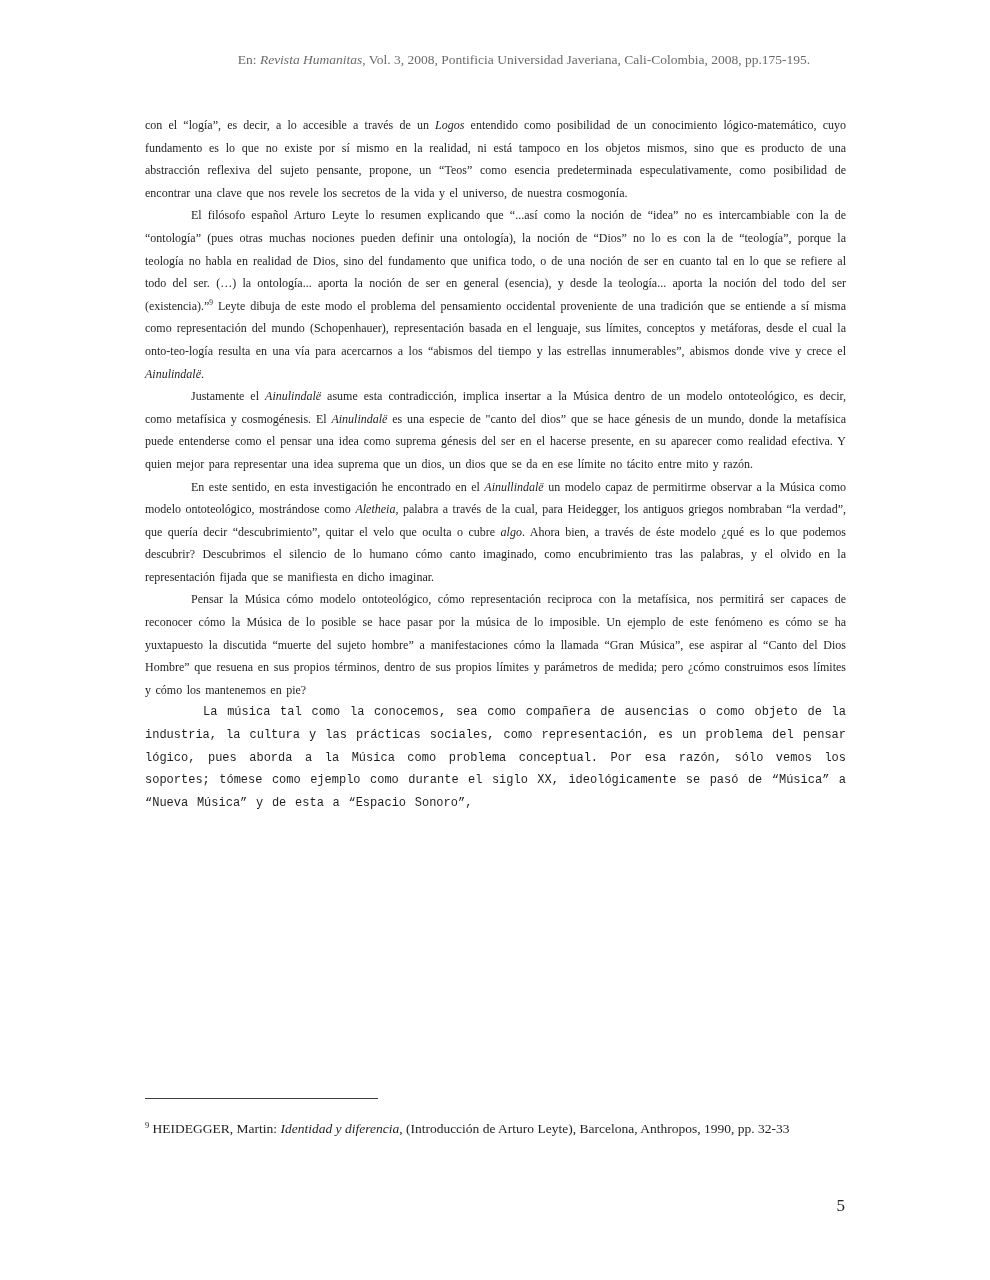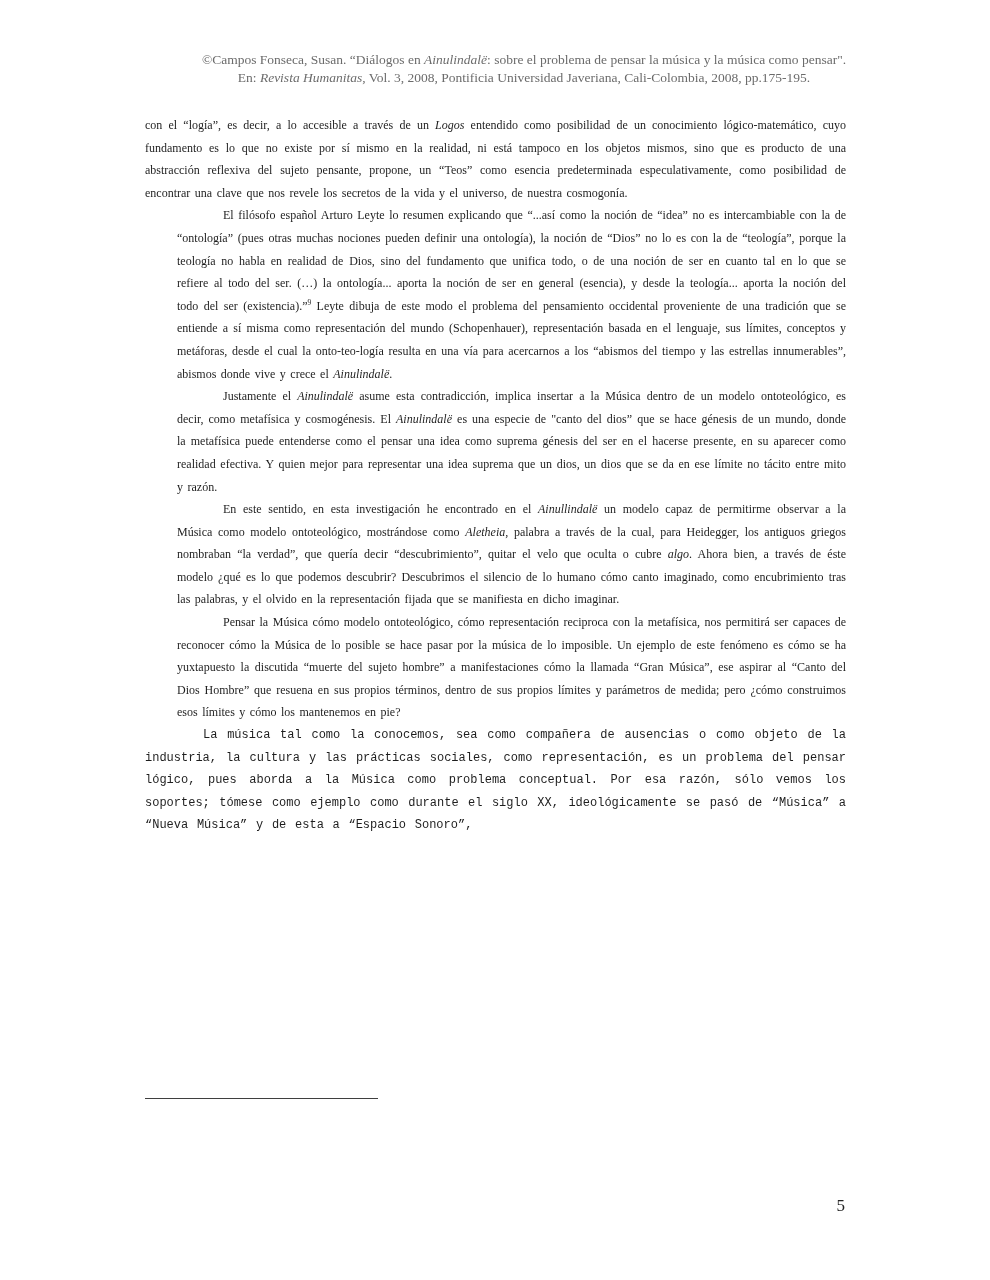--- a/index.html
+++ b/index.html
@@ -26,21 +26,21 @@
     position: absolute;
     top: 114px;
     left: 145px;
     width: 701px;
     font-size: 12px;
     line-height: 22.6px;
     text-align: justify;
     word-spacing: 1.5px;
   }
   .doc-body p { margin: 0; padding: 0; }
-  .doc-body p.indent { text-indent: 46px; margin-left: 32px; }
+  .doc-body p.indent { text-indent: 46px; }
   .doc-body p.indent-lg { text-indent: 58px; font-family: Liberation Mono, monospace; }
   .it { font-style: italic; }
   sup {
     font-size: 0.62em;
     line-height: 0;
     vertical-align: super;
   }
   .footnote-rule {
     position: absolute;
     top: 1098px;
@@ -66,31 +66,31 @@
     font-size: 17px;
     color: #222222;
   }
 </style>
 </head>
 <body>
 
 <div class="page">
 
   <header class="doc-header">
-    <div><span>©Campos Fonseca, Susan. “Diálogos en </span><span class="it">Ainulindalë</span><span>: sobre el problema de pensar la música y la música como pensar".</span></div>
     <div><span>En: </span><span class="it">Revista Humanitas</span><span>, Vol. 3, 2008, Pontificia Universidad Javeriana, Cali-Colombia, 2008, pp.175-195.</span></div>
   </header>
 
   <main class="doc-body">
       <p class=""><span>con el “logía”, es decir, a lo accesible a través de un </span><span class="it">Logos</span><span> entendido como posibilidad de un conocimiento lógico-matemático, cuyo fundamento es lo que no existe por sí mismo en la realidad, ni está tampoco en los objetos mismos, sino que es producto de una abstracción reflexiva del sujeto pensante, propone, un “Teos” como esencia predeterminada especulativamente, como posibilidad de encontrar una clave que nos revele los secretos de la vida y el universo, de nuestra cosmogonía.</span></p>
       <p class="indent"><span>El filósofo español Arturo Leyte lo resumen explicando que “...así como la noción de “idea” no es intercambiable con la de “ontología” (pues otras muchas nociones pueden definir una ontología), la noción de “Dios” no lo es con la de “teología”, porque la teología no habla en realidad de Dios, sino del fundamento que unifica todo, o de una noción de ser en cuanto tal en lo que se refiere al todo del ser. (…) la ontología... aporta la noción de ser en general (esencia), y desde la teología... aporta la noción del todo del ser (existencia).”</span><sup>9</sup><span> Leyte dibuja de este modo el problema del pensamiento occidental proveniente de una tradición que se entiende a sí misma como representación del mundo (Schopenhauer), representación basada en el lenguaje, sus límites, conceptos y metáforas, desde el cual la onto-teo-logía resulta en una vía para acercarnos a los “abismos del tiempo y las estrellas innumerables”, abismos donde vive y crece el </span><span class="it">Ainulindalë</span><span>.</span></p>
       <p class="indent"><span>Justamente el </span><span class="it">Ainulindalë</span><span> asume esta contradicción, implica insertar a la Música dentro de un modelo ontoteológico, es decir, como metafísica y cosmogénesis. El </span><span class="it">Ainulindalë</span><span> es una especie de "canto del dios” que se hace génesis de un mundo, donde la metafísica puede entenderse como el pensar una idea como suprema génesis del ser en el hacerse presente, en su aparecer como realidad efectiva. Y quien mejor para representar una idea suprema que un dios, un dios que se da en ese límite no tácito entre mito y razón.</span></p>
       <p class="indent"><span>En este sentido, en esta investigación he encontrado en el </span><span class="it">Ainullindalë</span><span> un modelo capaz de permitirme observar a la Música como modelo ontoteológico, mostrándose como </span><span class="it">Aletheia</span><span>, palabra a través de la cual, para Heidegger, los antiguos griegos nombraban “la verdad”, que quería decir “descubrimiento”, quitar el velo que oculta o cubre </span><span class="it">algo</span><span>. Ahora bien, a través de éste modelo ¿qué es lo que podemos descubrir? Descubrimos el silencio de lo humano cómo canto imaginado, como encubrimiento tras las palabras, y el olvido en la representación fijada que se manifiesta en dicho imaginar.</span></p>
       <p class="indent"><span>Pensar la Música cómo modelo ontoteológico, cómo representación reciproca con la metafísica, nos permitirá ser capaces de reconocer cómo la Música de lo posible se hace pasar por la música de lo imposible. Un ejemplo de este fenómeno es cómo se ha yuxtapuesto la discutida “muerte del sujeto hombre” a manifestaciones cómo la llamada “Gran Música”, ese aspirar al “Canto del Dios Hombre” que resuena en sus propios términos, dentro de sus propios límites y parámetros de medida; pero ¿cómo construimos esos límites y cómo los mantenemos en pie?</span></p>
       <p class="indent-lg"><span>La música tal como la conocemos, sea como compañera de ausencias o como objeto de la industria, la cultura y las prácticas sociales, como representación, es un problema del pensar lógico, pues aborda a la Música como problema conceptual. Por esa razón, sólo vemos los soportes; tómese como ejemplo como durante el siglo XX, ideológicamente se pasó de “Música” a “Nueva Música” y de esta a “Espacio Sonoro”,</span></p>
     </main>
 
   <div class="footnote-rule"></div>
 
+  <div class="footnote"><sup>9</sup><span> HEIDEGGER, Martin: </span><span class="it">Identidad y diferencia</span><span>, (Introducción de Arturo Leyte), Barcelona, Anthropos, 1990, pp. 32-33</span></div>
 
   <div class="page-number">5</div>
 
 </div>
 
 </body></html>

